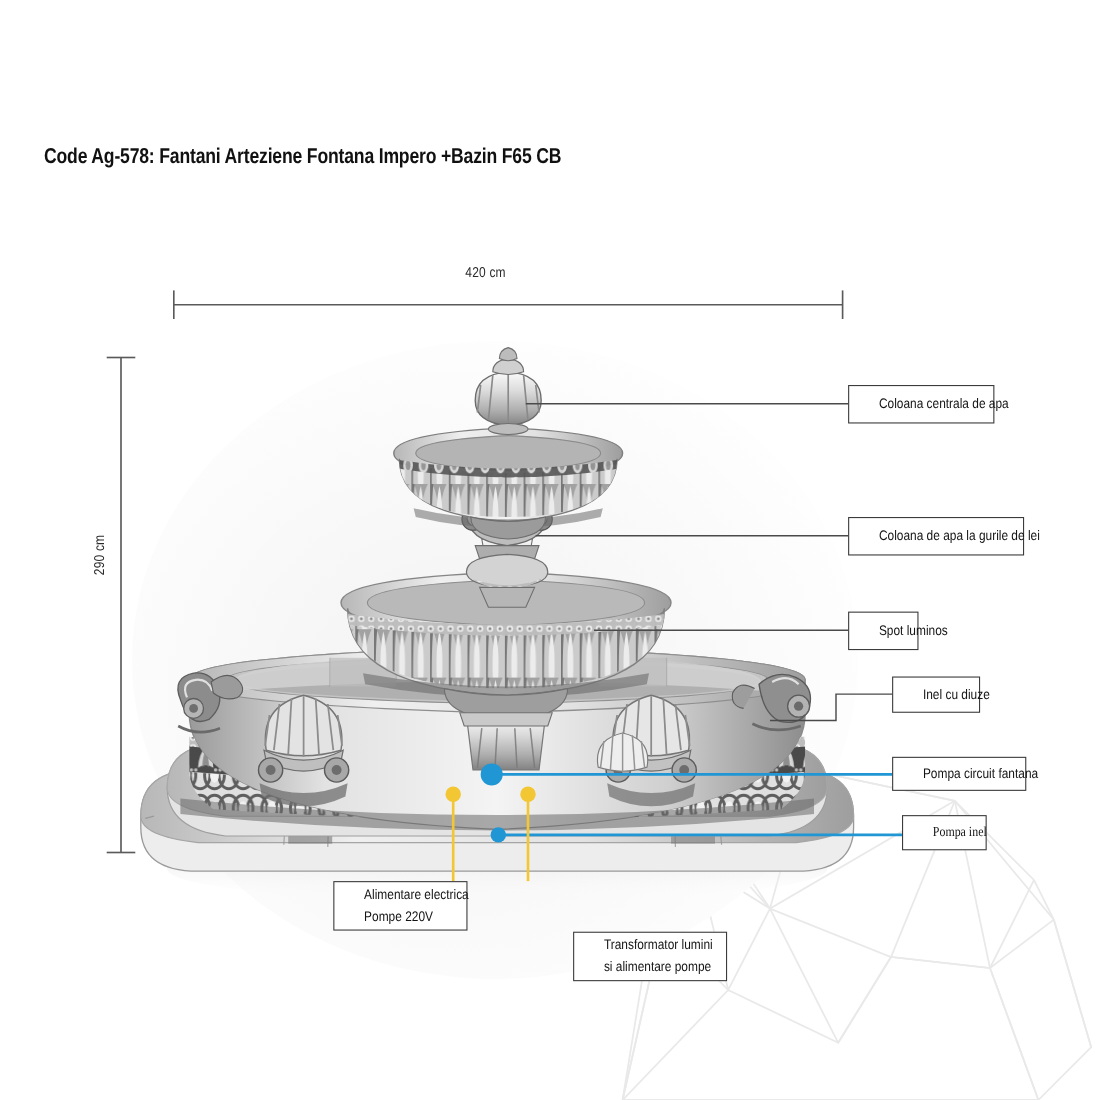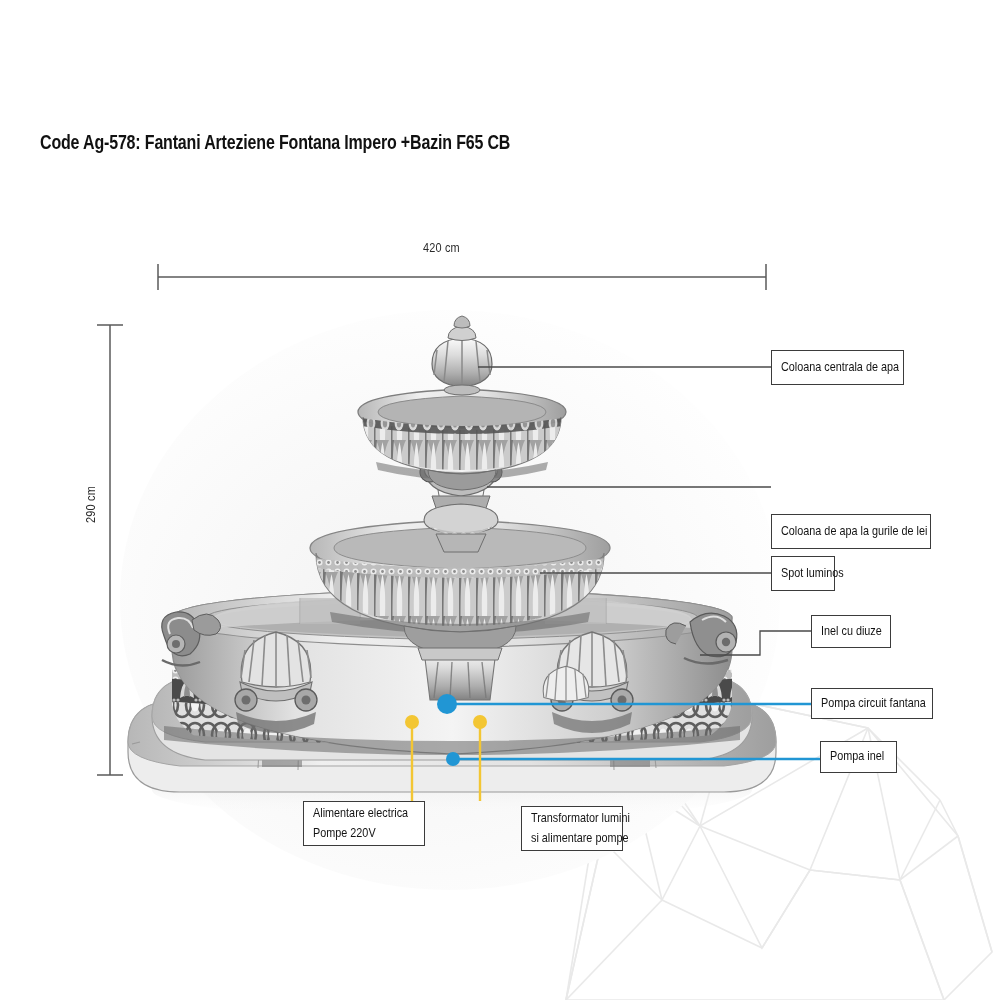--- a/index.html
+++ b/index.html
@@ -57,40 +57,40 @@
 
   
   .callout {
     position: absolute;
     border: 1.2px solid #3b3b3b;
     background: #ffffff;
     box-sizing: border-box;
     display: flex;
     flex-direction: column;
     justify-content: center;
-    padding: 0 9px;
+    padding: 0 27px;
     z-index: 40;
   }
   .callout .line {
     font-size: 12.6px;
     line-height: 1.58;
     color: #131313;
     white-space: nowrap;
     transform: scaleX(0.86);
     transform-origin: left center;
   }
 
   #cb-coloana-centrala   { left: 771px; top: 350px;  width: 133px; height: 35px; }
-  #cb-coloana-gurile     { left: 771px; top: 470px;  width: 160px; height: 35px; margin-top: 44px; }
+  #cb-coloana-gurile     { left: 771px; top: 470px;  width: 160px; height: 35px; }
   #cb-spot-luminos       { left: 771px; top: 556px;  width: 64px;  height: 35px; }
   #cb-inel-diuze         { left: 811px; top: 615px;  width: 80px;  height: 33px; }
   #cb-pompa-circuit      { left: 811px; top: 688px;  width: 122px; height: 31px; }
-  #cb-pompa-inel         { left: 820px; top: 741px;  width: 77px;  height: 32px; }
+  #cb-pompa-inel         { left: 820px; top: 741px;  width: 77px;  height: 32px; font-family: Liberation Serif, serif; }
   #cb-alimentare         { left: 303px; top: 801px;  width: 122px; height: 45px; }
-  #cb-transformator      { left: 521px; top: 806px;  width: 102px; height: 45px; }
+  #cb-transformator      { left: 521px; top: 847px;  width: 140px; height: 45px; }
 
   
   .dot {
     position: absolute;
     border-radius: 50%;
     z-index: 35;
   }
   .dot-blue   { background: #2196d4; }
   .dot-yellow { background: #f3c633; }
 

